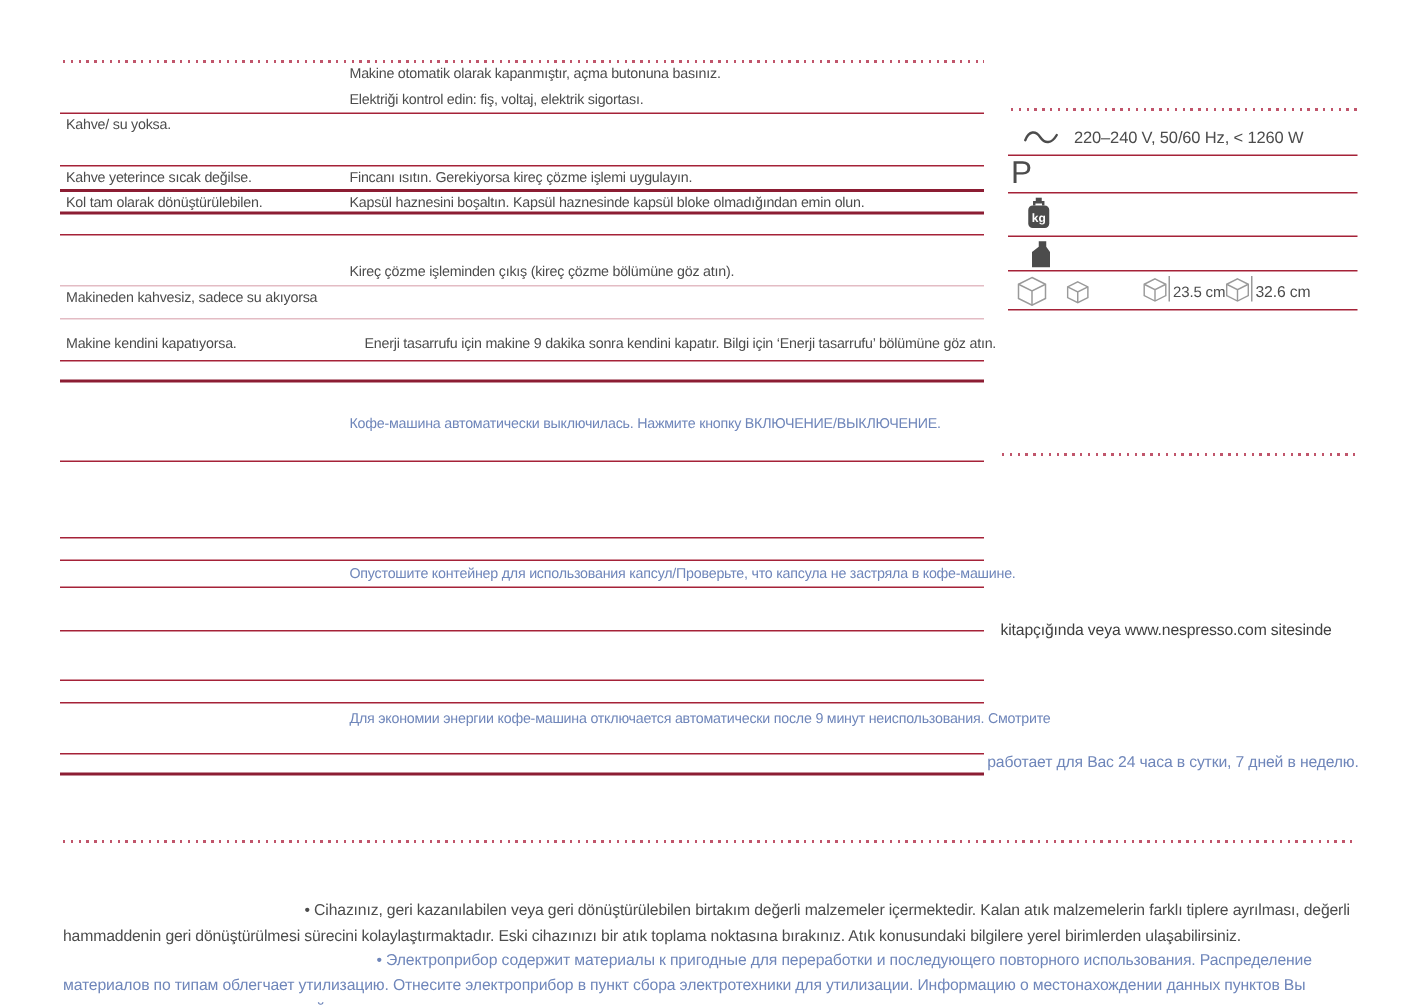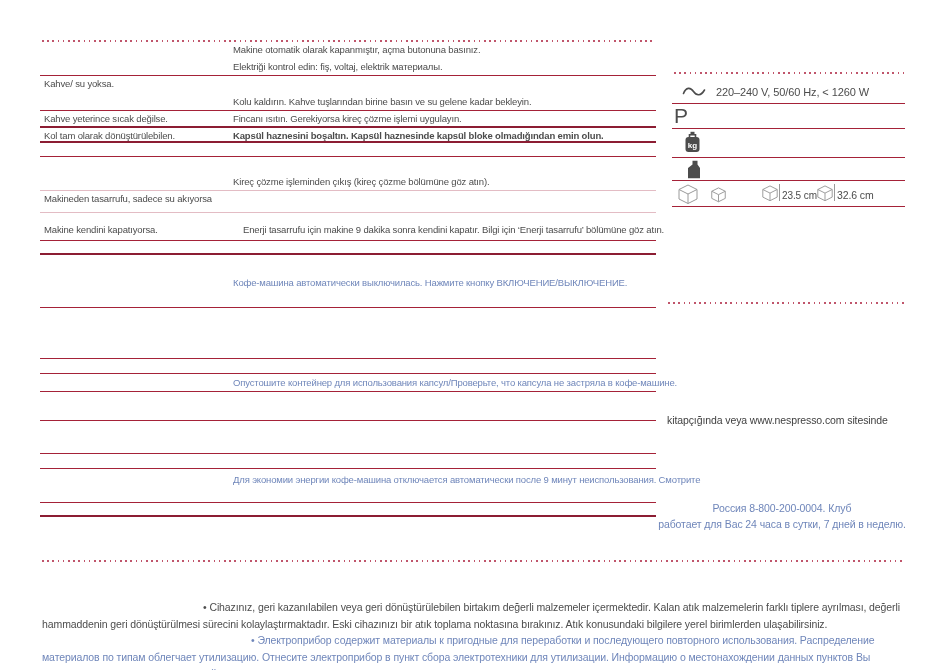--- a/index.html
+++ b/index.html
@@ -26,39 +26,38 @@
   .vmark { position:absolute; width:1px; background:#9a9a9a; }
 </style>
 </head>
 <body>
 
 <div class="page">
 
   <div class="dot-line" style="left:42px;top:40px;width:614px;"></div>
 
   <div class="t" style="left:233px;top:44px;">Makine otomatik olarak kapanmıştır, açma butonuna basınız.</div>
-  <div class="t" style="left:233px;top:61px;">Elektriği kontrol edin: fiş, voltaj, elektrik материалы.</div>
+  <div class="t" style="left:233px;top:61px;">Elektriği kontrol edin: fiş, voltaj, elektrik sigortası.</div>
   <div class="hl hl-l" style="top:75px;"></div>
 
   <div class="t" style="left:44px;top:78px;">Kahve/ su yoksa.</div>
-  <div class="t" style="left:233px;top:96px;">Kolu kaldırın. Kahve tuşlarından birine basın ve su gelene kadar bekleyin.</div>
   <div class="hl hl-l" style="top:110px;"></div>
 
   <div class="t" style="left:44px;top:113px;">Kahve yeterince sıcak değilse.</div>
   <div class="t" style="left:233px;top:113px;">Fincanı ısıtın. Gerekiyorsa kireç çözme işlemi uygulayın.</div>
   <div class="hl hl-l strong" style="top:126px;"></div>
 
   <div class="t" style="left:44px;top:130px;">Kol tam olarak dönüştürülebilen.</div>
-  <div class="t" style="left:233px;top:130px;font-weight:bold;">Kapsül haznesini boşaltın. Kapsül haznesinde kapsül bloke olmadığından emin olun.</div>
+  <div class="t" style="left:233px;top:130px;">Kapsül haznesini boşaltın. Kapsül haznesinde kapsül bloke olmadığından emin olun.</div>
   <div class="hl hl-l strong" style="top:141px;"></div>
   <div class="hl hl-l" style="top:156px;"></div>
 
   <div class="t" style="left:233px;top:176px;">Kireç çözme işleminden çıkış (kireç çözme bölümüne göz atın).</div>
   <div class="hl hl-l faint" style="top:190px;"></div>
-  <div class="t" style="left:44px;top:193px;">Makineden tasarrufu, sadece su akıyorsa</div>
+  <div class="t" style="left:44px;top:193px;">Makineden kahvesiz, sadece su akıyorsa</div>
   <div class="hl hl-l faint" style="top:212px;"></div>
 
   <div class="t" style="left:44px;top:224px;">Makine kendini kapatıyorsa.</div>
   <div class="t" style="left:243px;top:224px;">Enerji tasarrufu için makine 9 dakika sonra kendini kapatır. Bilgi için ‘Enerji tasarrufu’ bölümüne göz atın.</div>
   <div class="hl hl-l" style="top:240px;"></div>
   <div class="hl hl-l strong" style="top:253px;"></div>
 
   <div class="t ru" style="left:233px;top:277px;">Кофе-машина автоматически выключилась. Нажмите кнопку ВКЛЮЧЕНИЕ/ВЫКЛЮЧЕНИЕ.</div>
   <div class="hl hl-l" style="top:307px;"></div>
   <div class="hl hl-l" style="top:358px;"></div>
@@ -117,21 +116,20 @@
     <path d="M1,5.5 L10,10 L19,5.5 M10,10 L10,19.5" fill="none" stroke="#9a9a9a" stroke-width="1.2"></path>
   </svg>
   <div class="vmark" style="left:834px;top:184px;height:17px;"></div>
   <div class="spec" style="left:837px;top:189px;font-size:10.5px;">32.6 cm</div>
   <div class="hl hl-r" style="top:206px;"></div>
 
   <div class="dot-line" style="left:668px;top:302px;width:237px;"></div>
   <div class="para" style="left:667px;top:380px;width:240px;color:#3f3f3f;">kitapçığında veya www.nespresso.com sitesinde</div>
 
   <div class="para ru" style="left:656px;top:468px;width:252px;text-align:center;line-height:16px;">
-    <div>Россия 8-800-200-0004. Клуб</div>
     <div>работает для Вас 24 часа в сутки, 7 дней в неделю.</div>
   </div>
 
   <div class="dot-line" style="left:42px;top:560px;width:863px;"></div>
   <div class="para" style="left:42px;top:567px;width:866px;color:#4c4c4c;text-indent:161px;">• Cihazınız, geri kazanılabilen veya geri dönüştürülebilen birtakım değerli malzemeler içermektedir. Kalan atık malzemelerin farklı tiplere ayrılması, değerli hammaddenin geri dönüştürülmesi sürecini kolaylaştırmaktadır. Eski cihazınızı bir atık toplama noktasına bırakınız. Atık konusundaki bilgilere yerel birimlerden ulaşabilirsiniz.</div>
   <div class="para ru" style="left:42px;top:600px;width:866px;text-indent:209px;">• Электроприбор содержит материалы к пригодные для переработки и последующего повторного использования. Распределение материалов по типам облегчает утилизацию. Отнесите электроприбор в пункт сбора электротехники для утилизации. Информацию о местонахождении данных пунктов Вы можете получить у местных властей.</div>
 
 </div>
 
 </body></html>

